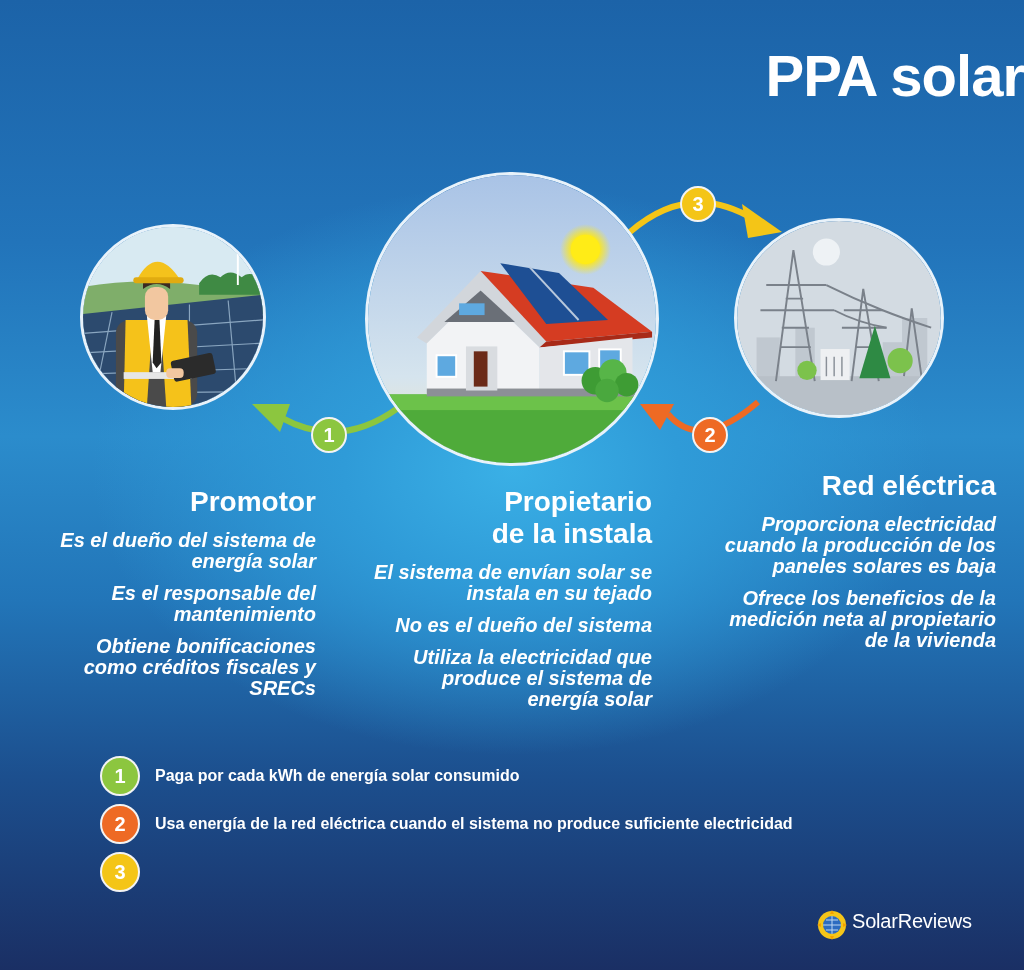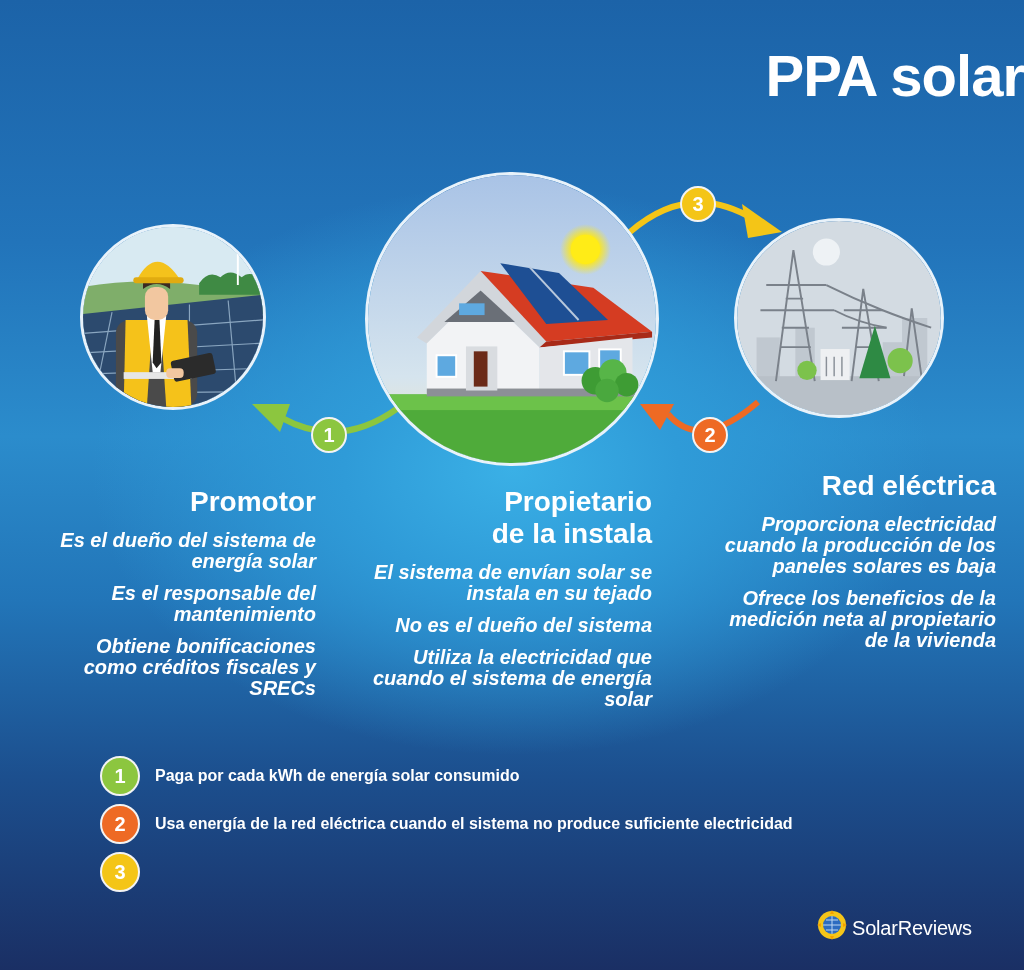--- a/index.html
+++ b/index.html
@@ -35,21 +35,21 @@
   .col { position: absolute; text-align: right; }
   .col h2 { font-size: 28px; font-weight: 700; line-height: 32px; margin-bottom: 12px; }
   .col p { font-size: 20px; font-weight: 700; line-height: 21px; margin-bottom: 11px; font-style: italic; }
   #col-left { left: 56px; top: 486px; width: 260px; }
   #col-center { left: 372px; top: 486px; width: 280px; }
   #col-right { left: 706px; top: 470px; width: 290px; }
   .legend { position: absolute; left: 100px; top: 752px; }
   .legend-row { display: flex; align-items: center; height: 48px; }
   .legend-row .badge { position: relative; width: 40px; height: 40px; font-size: 20px; margin-right: 15px; }
   .legend-row span.text { font-size: 16px; font-weight: 700; }
-  .logo { position: absolute; left: 817px; top: 910px; display: flex; align-items: flex-end; }
+  .logo { position: absolute; left: 817px; top: 910px; display: flex; align-items: flex-start; }
   .logo .text { font-size: 20px; font-weight: 400; margin-left: 5px; letter-spacing: -0.2px; }
 </style>
 </head>
 <body>
 
 <h1 class="title">PPA solar</h1>
 
 <svg class="arrows" viewBox="0 0 1024 970">
 
   <path d="M 398 408 Q 340 450 282 418" fill="none" stroke="#8cc63f" stroke-width="6"></path>
@@ -180,21 +180,21 @@
   <p>Obtiene bonificaciones como créditos fiscales y SRECs</p>
 </div>
 
 <div class="col" id="col-center">
   <h2>
     <span>Propietario</span><br>
     <span>de la instala</span>
   </h2>
   <p>El sistema de envían solar se instala en su tejado</p>
   <p>No es el dueño del sistema</p>
-  <p>Utiliza la electricidad que cuando el sistema de energía solar</p>
+  <p>Utiliza la electricidad que produce el sistema de energía solar</p>
 </div>
 
 <div class="col" id="col-right">
   <h2>Red eléctrica</h2>
   <p>Proporciona electricidad cuando la producción de los paneles solares es baja</p>
   <p>Ofrece los beneficios de la medición neta al propietario de la vivienda</p>
 </div>
 
 <div class="legend">
   <div class="legend-row">

